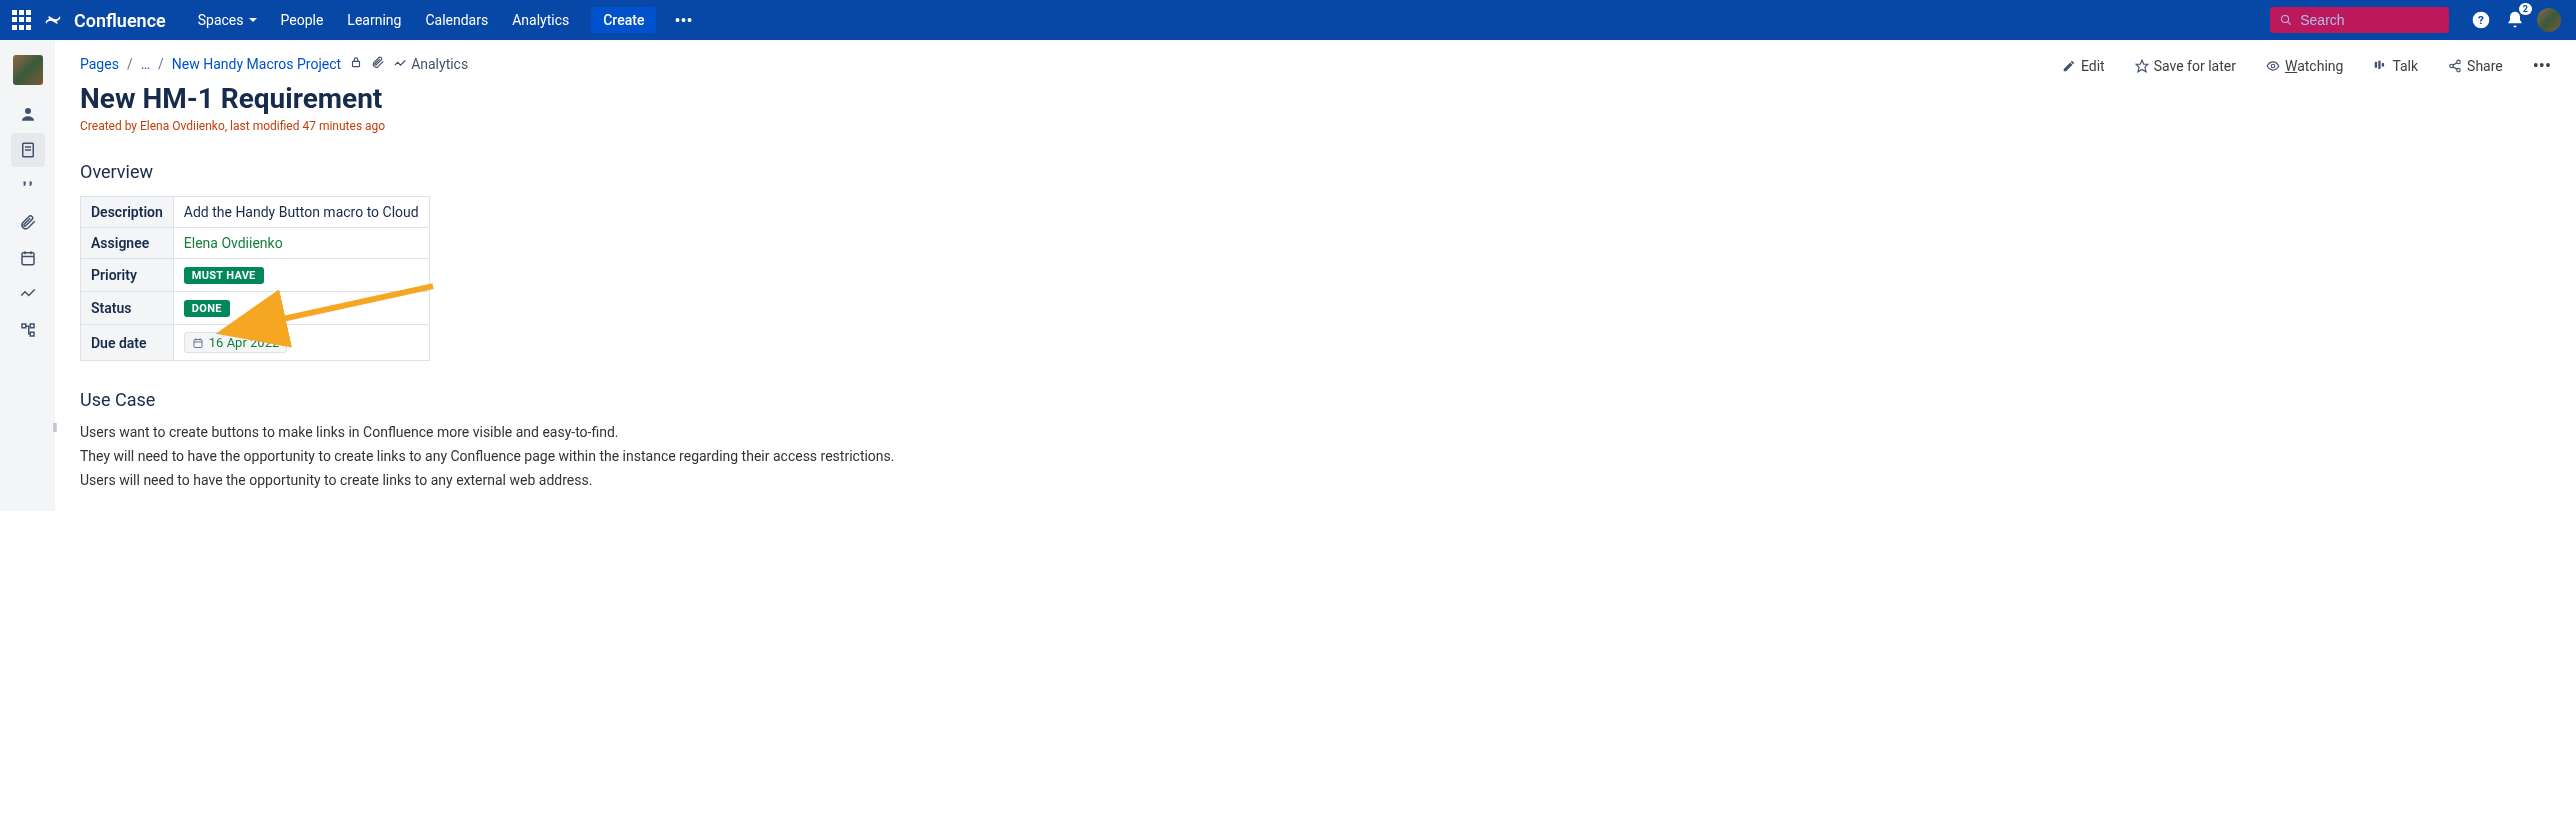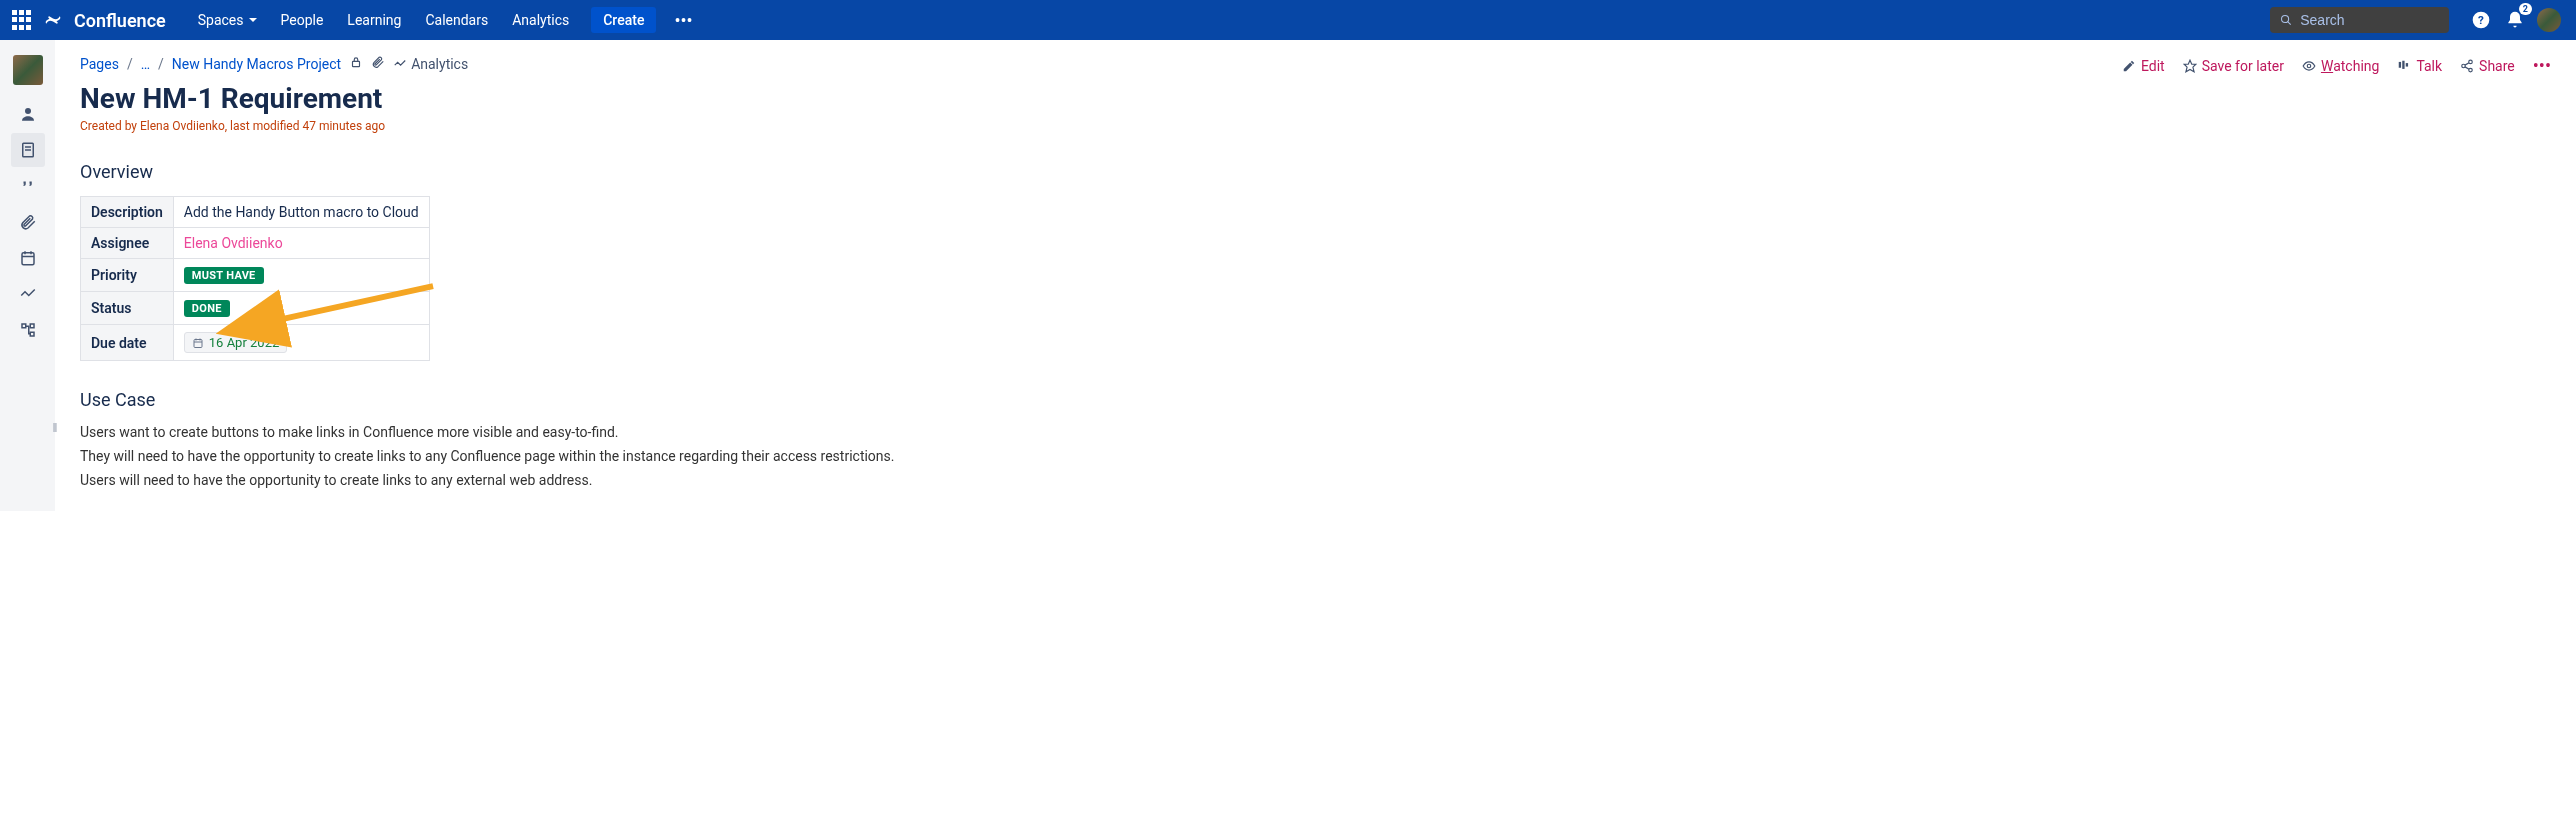--- a/index.html
+++ b/index.html
@@ -9,56 +9,56 @@
 .topnav { background: #0747a6; height: 40px; display: flex; align-items: center; padding: 0 10px; color: #fff; }
 .apps-icon { width: 24px; height: 24px; display: inline-flex; flex-wrap: wrap; gap: 2px; padding: 2px; margin-right: 10px; cursor: pointer; }
 .apps-icon span { width: 5px; height: 5px; background: #fff; }
 .brand { font-weight: 600; font-size: 18px; margin-right: 20px; display: flex; align-items: center; gap: 12px; }
 .brand svg { width: 18px; height: 18px; }
 .nav-item { padding: 12px 12px; height: 53px; display: flex; align-items: center; cursor: pointer; font-size: 14px; }
 .nav-item.dd::after { content: ""; margin-left: 5px; border: 4px solid transparent; border-top-color: #fff; position: relative; top: 2px; }
 .create-btn { background: #0052cc; padding: 5px 12px; border-radius: 3px; margin: 0 10px; cursor: pointer; font-weight: 500; }
 .more-btn { padding: 0 8px; cursor: pointer; font-size: 18px; }
 .spacer { flex: 1; }
-.search-box { background: #404040; border-radius: 4px; padding: 5px 10px; width: 179px; display: flex; align-items: center; gap: 8px; color: #a9c0e8; margin-right: 15px; }
+.search-box { background: #be185d; border-radius: 4px; padding: 5px 10px; width: 179px; display: flex; align-items: center; gap: 8px; color: #a9c0e8; margin-right: 15px; }
 .search-box input { background: transparent; border: 0; outline: 0; color: #fff; font-size: 14px; width: 100%; }
 .search-box input::placeholder { color: #a9c0e8; }
 .nav-icon { width: 30px; height: 30px; display: flex; align-items: center; justify-content: center; cursor: pointer; position: relative; margin: 0 2px; }
 .nav-icon .badge { position: absolute; top: -2px; right: -2px; background: #fff; color: #0747a6; font-size: 9px; font-weight: bold; border-radius: 8px; padding: 0 4px; line-height: 12px; }
 .avatar { width: 24px; height: 24px; border-radius: 50%; background: linear-gradient(135deg, #8e6a4a 0%, #3a5a3a 50%, #7a5a3a 100%); }
 
 
 .body-wrap { display: flex; }
 .leftbar { width: 55px; background: #f4f5f7; display: flex; flex-direction: column; align-items: center; padding-top: 15px; gap: 2px; min-height: 418px; }
 .leftbar-avatar { width: 30px; height: 30px; border-radius: 3px; background: linear-gradient(135deg, #8e6a4a 0%, #3a5a3a 50%, #7a5a3a 100%); margin-bottom: 10px; }
 .leftbar-item { width: 34px; height: 34px; display: flex; align-items: center; justify-content: center; color: #42526e; cursor: pointer; border-radius: 3px; }
 .leftbar-item.active { background: #e6e8ec; color: #42526e; }
 
 .content { flex: 1; padding: 15px 25px; position: relative; }
 
-.toolbar { position: absolute; right: 25px; top: 15px; display: flex; align-items: center; gap: 18px; color: #be185d; font-size: 14px; }
+.toolbar { position: absolute; right: 25px; top: 15px; display: flex; align-items: center; gap: 30px; color: #404040; font-size: 14px; }
 .toolbar > span { display: flex; align-items: center; gap: 5px; cursor: pointer; }
 .toolbar-dots { font-size: 18px; }
 .underline-part { text-decoration: underline; }
 
 .breadcrumbs { font-size: 14px; color: #6b778c; display: flex; align-items: center; gap: 8px; flex-wrap: wrap; }
 .breadcrumbs a { color: #0052cc; text-decoration: none; }
 .breadcrumbs .sep { color: #6b778c; }
 .bc-icon { color: #6b778c; }
 
 h1.page-title { font-size: 28px; font-weight: 700; margin-top: 10px; color: #172b4d; }
 .byline { font-size: 12px; color: #c2410c; margin-top: 4px; }
 
 h3.sect { font-size: 18px; font-weight: 400; margin-top: 28px; margin-bottom: 14px; color: #172b4d; }
 
 table.info { border-collapse: collapse; }
 table.info th, table.info td { border: 1px solid #dfe1e6; padding: 7px 10px; font-size: 14px; text-align: left; vertical-align: middle; }
 table.info th { background: #f4f5f7; font-weight: 600; width: 80px; }
 table.info td { min-width: 194px; }
-.user-link { color: #ec4899; text-decoration: none; }
+.user-link { color: #15803d; text-decoration: none; }
 
 .lozenge { display: inline-block; color: #fff; font-size: 11px; font-weight: 700; padding: 2px 8px; border-radius: 3px; letter-spacing: 0.3px; }
 .lozenge.green { background: #00875a; }
 
 .date-chip { display: inline-flex; align-items: center; gap: 5px; background: #f4f5f7; border: 1px solid #dfe1e6; border-radius: 3px; padding: 2px 7px; color: #15803d; font-size: 13px; }
 
 .paras p { margin: 8px 0; font-size: 14px; color: #333; }
 
 
 .arrow { position: absolute; pointer-events: none; }

